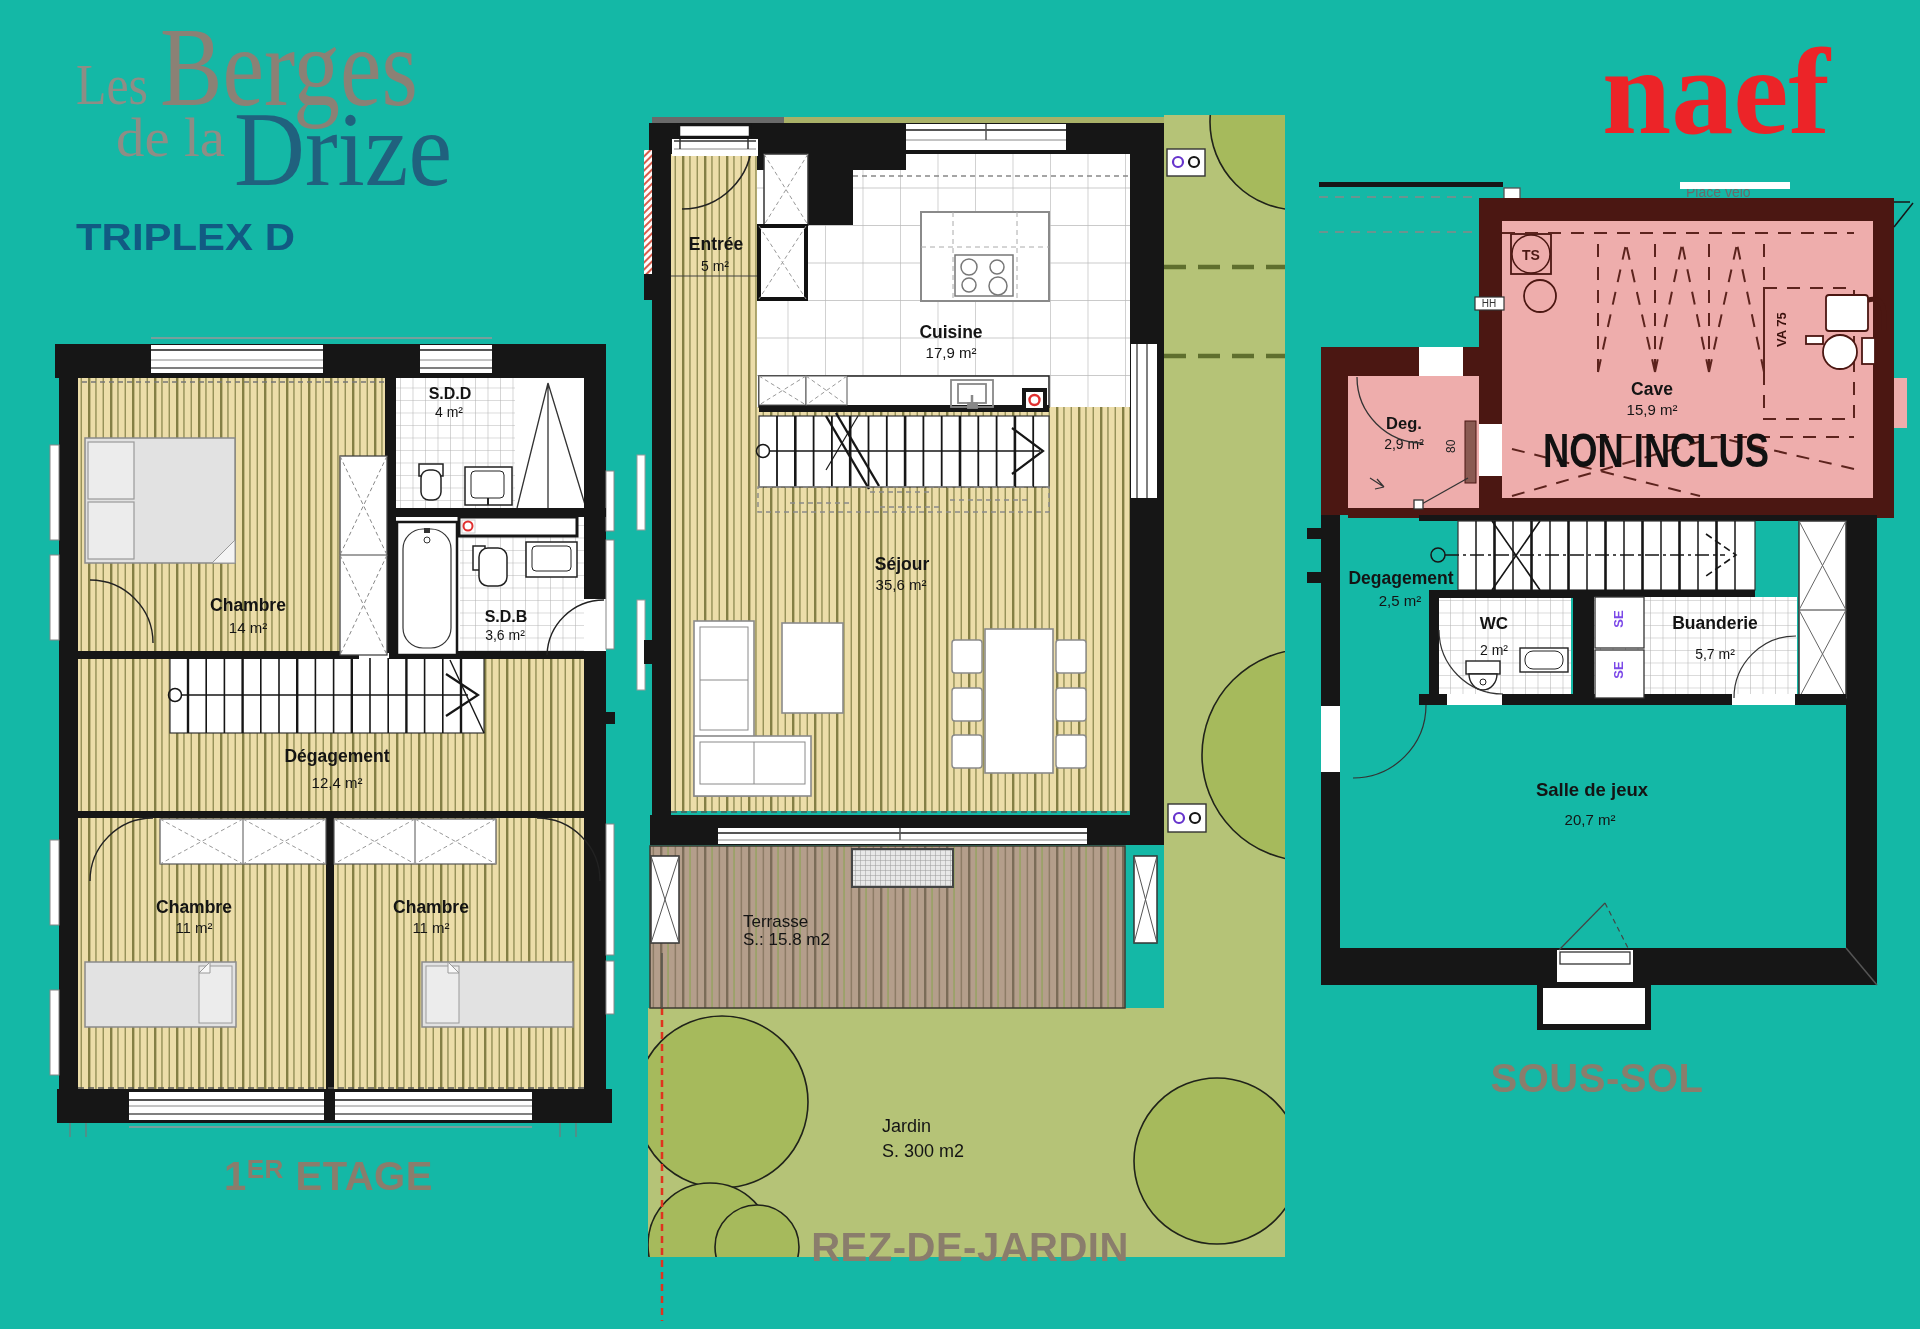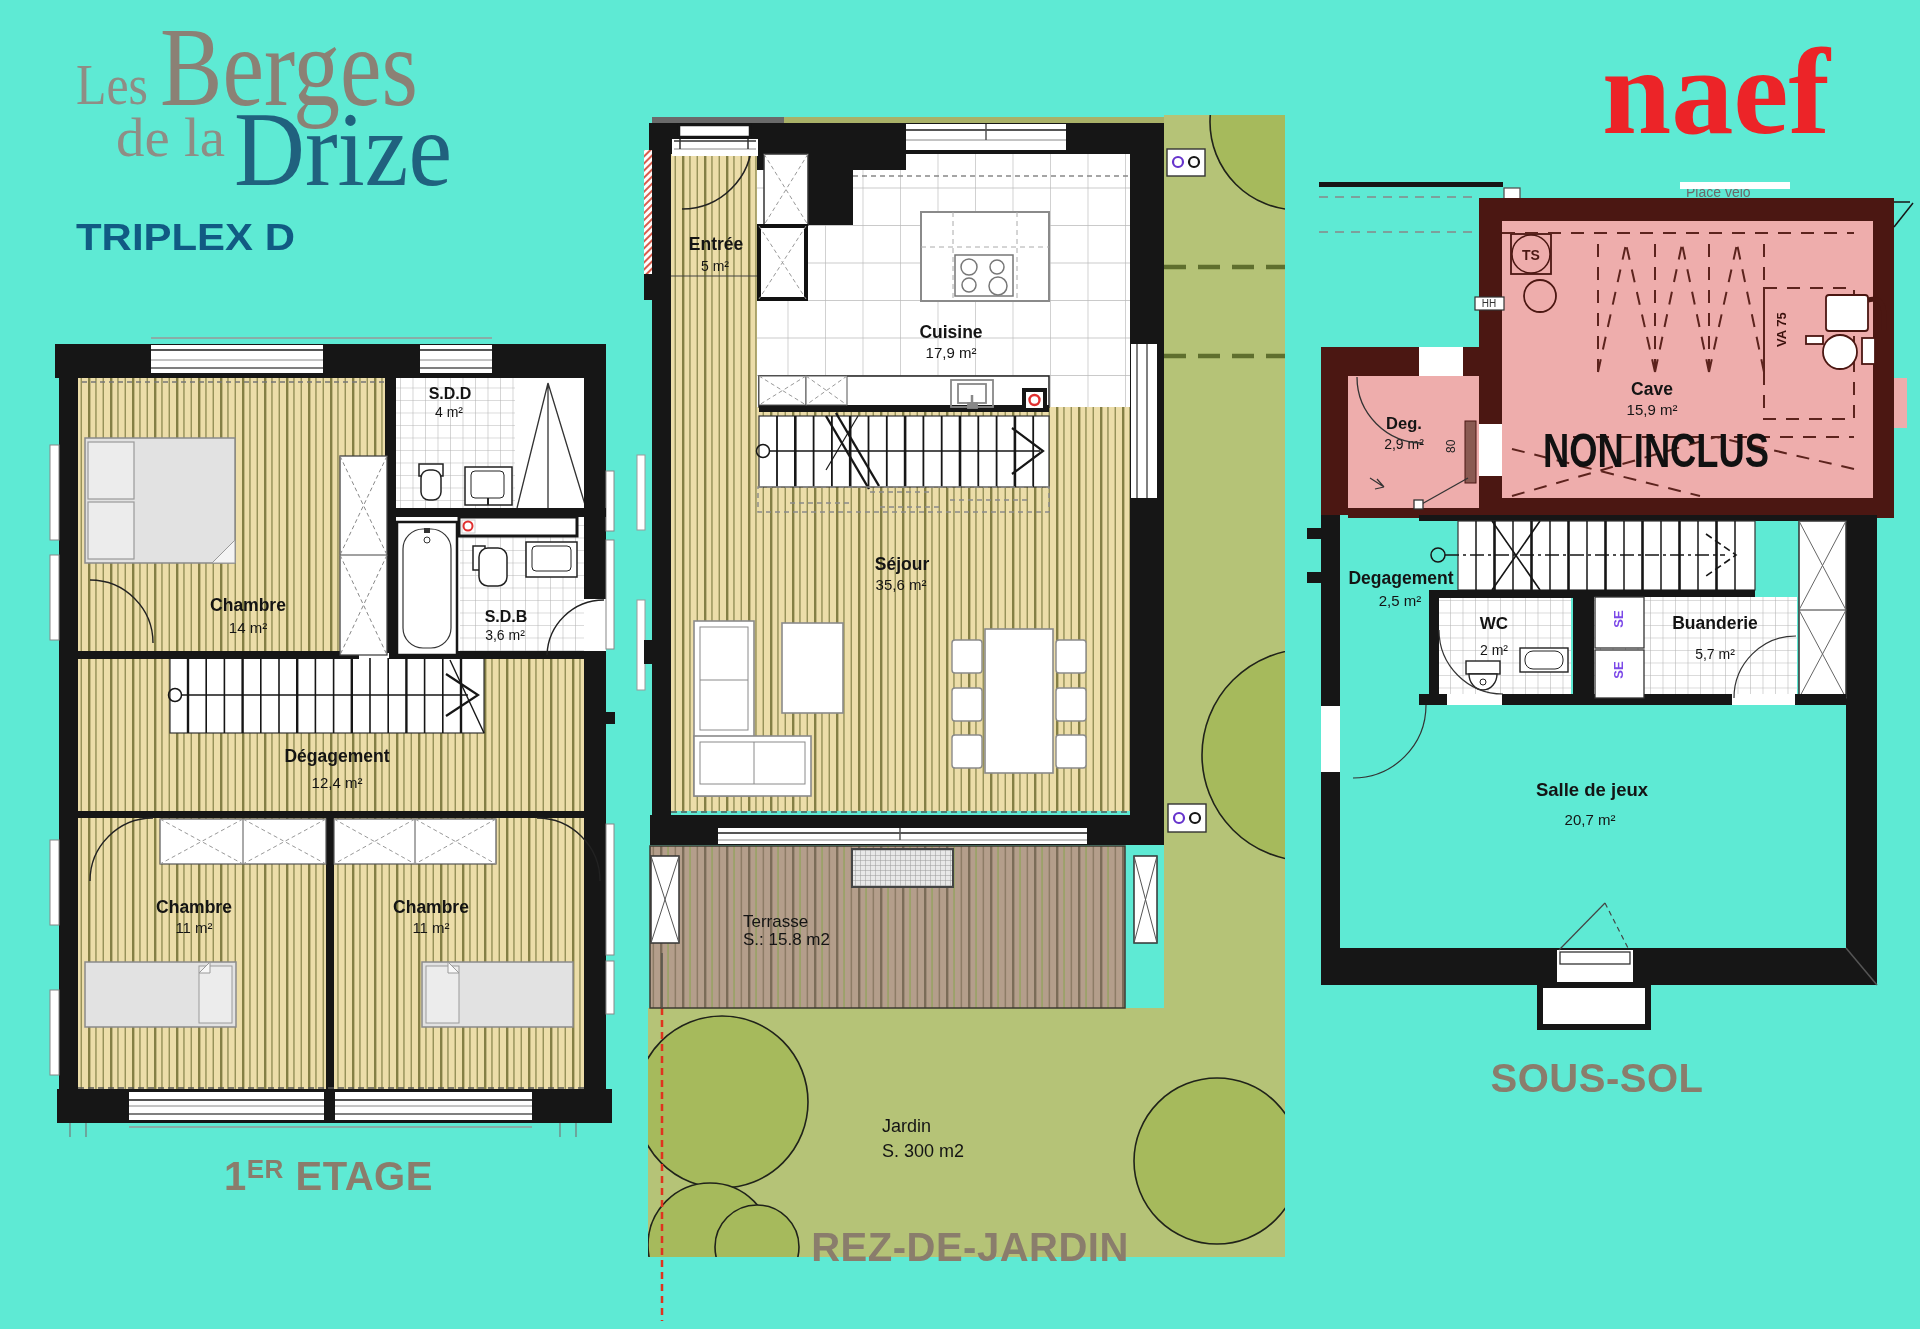--- a/index.html
+++ b/index.html
@@ -1,15 +1,15 @@
 <!DOCTYPE html>
 <html><head><meta charset="utf-8">
 <style>
 html,body{margin:0;padding:0;background:#fff;}
-#page{position:relative;width:1920px;height:1329px;background:#5eead4;overflow:hidden;}
+#page{position:relative;width:1920px;height:1329px;background:#14b8a6;overflow:hidden;}
 text{font-family:"Liberation Sans",sans-serif;}
 .serif,.serif text{font-family:"Liberation Serif",serif;}
 .rl{font-weight:bold;fill:#141414;}
 .ra{fill:#141414;}
 .title{font-weight:bold;fill:#8a7d6c;letter-spacing:0.5px;}
 </style></head><body>
 <div id="page">
 <svg width="1920" height="1329" viewBox="0 0 1920 1329" xmlns="http://www.w3.org/2000/svg">
 <defs>
 <pattern id="wood" width="22" height="12" patternUnits="userSpaceOnUse">

